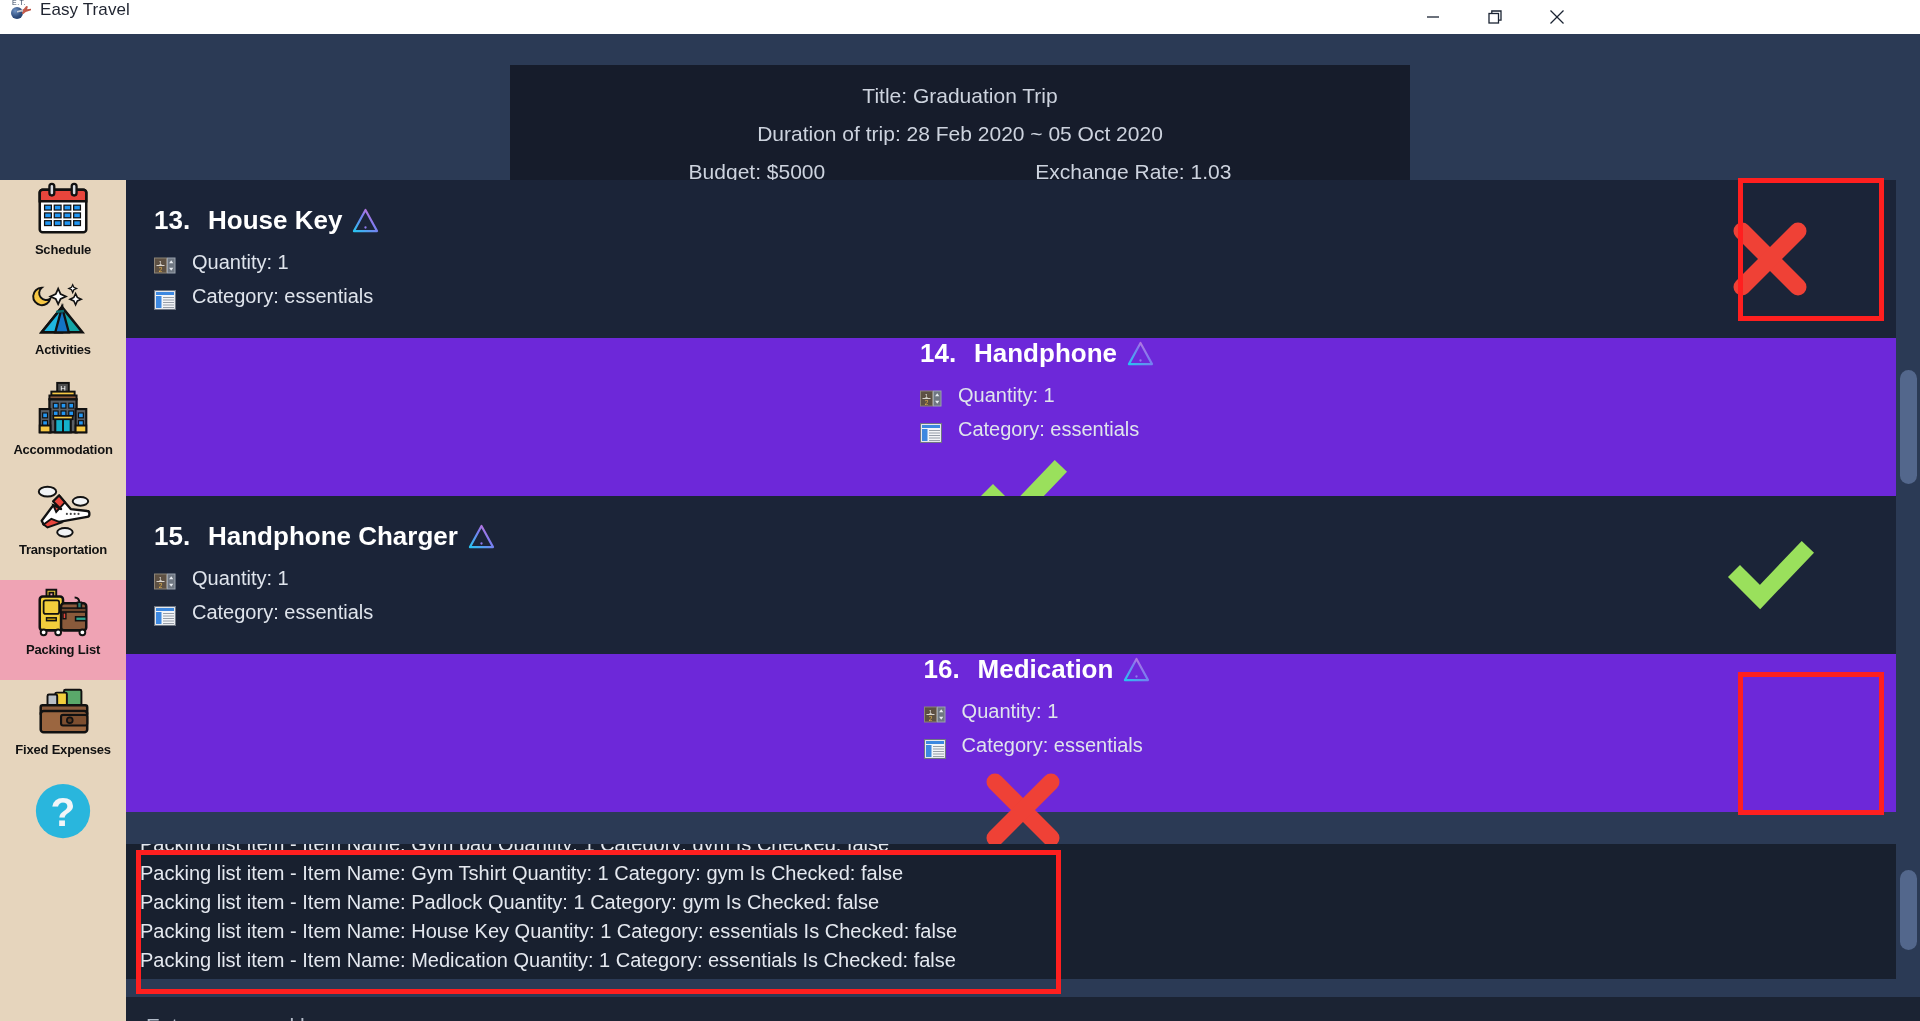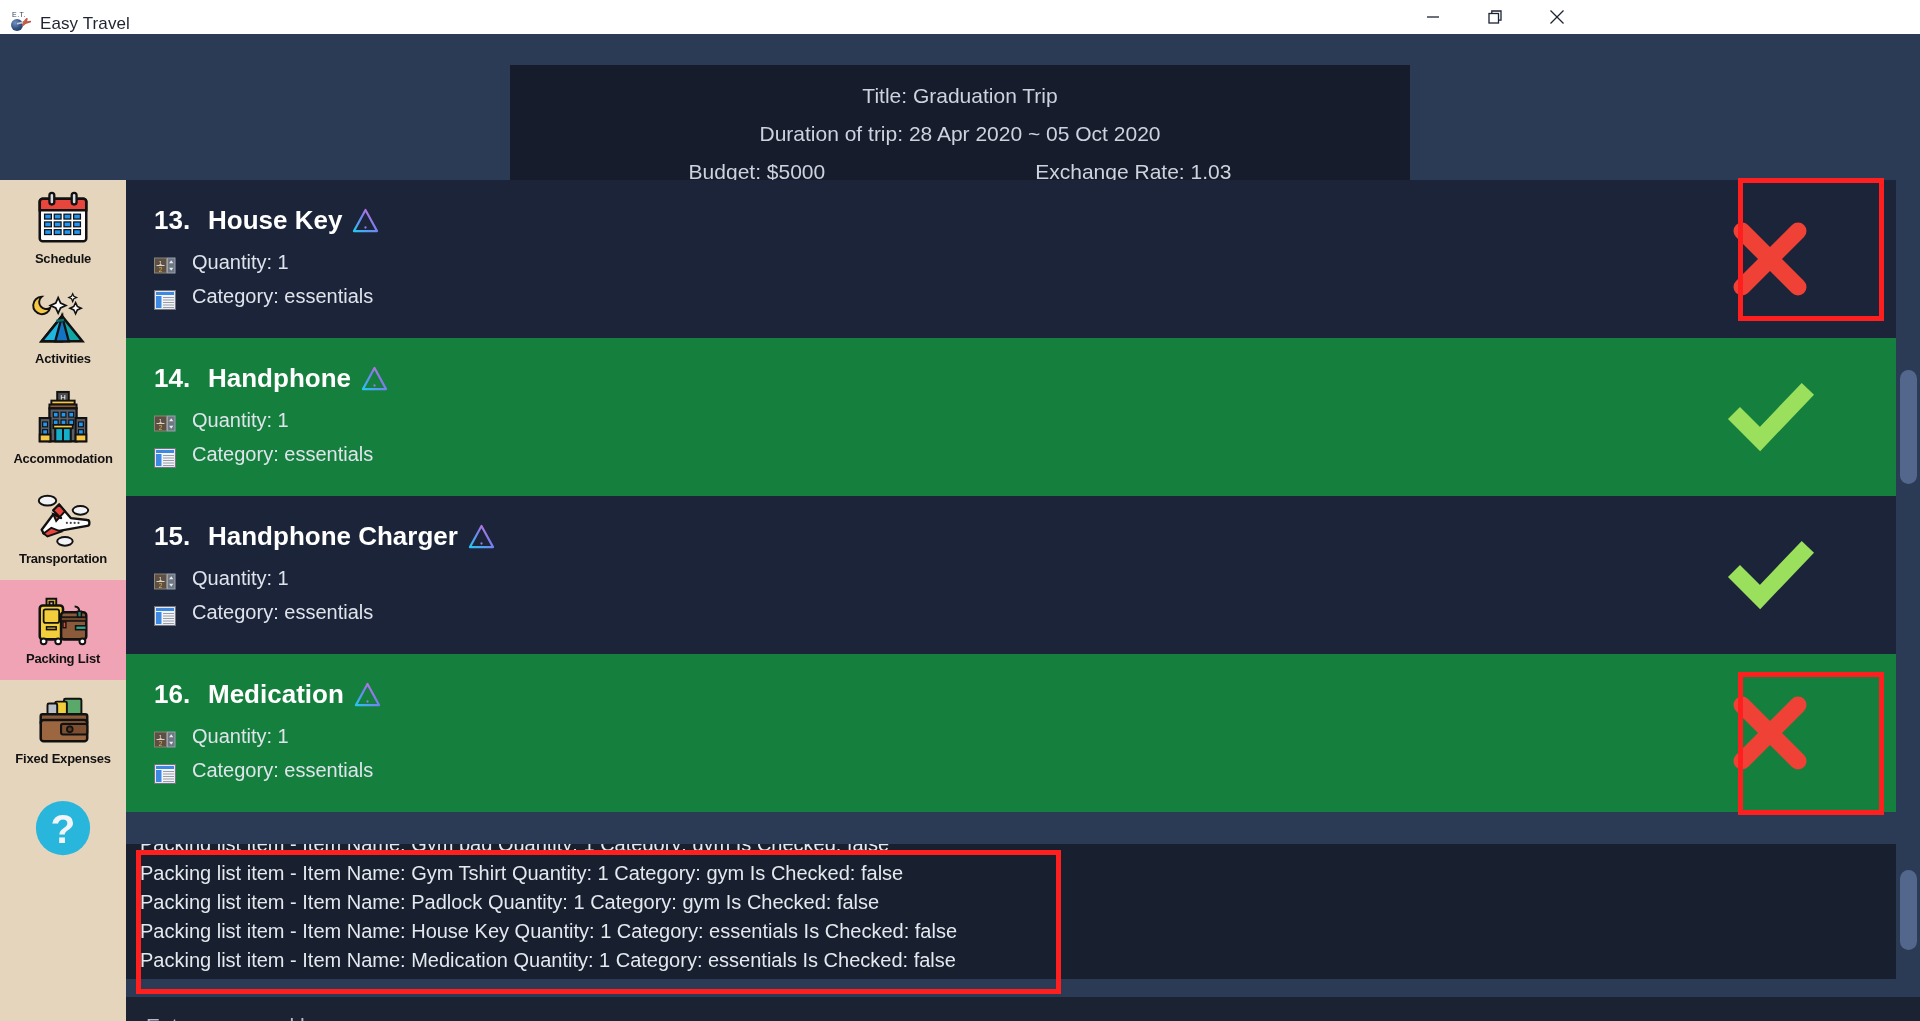--- a/index.html
+++ b/index.html
@@ -7,21 +7,21 @@
     width: 1920px; height: 1021px;
     overflow: hidden;
     background: #ffffff;
     font-family: "Liberation Sans", sans-serif;
   }
 
   
   .titlebar {
     position: absolute; left: 0; top: 0; width: 1588px; height: 34px;
     background: #ffffff;
-    display: flex; align-items: flex-end;
+    display: flex; align-items: flex-start;
   }
   .titlebar-icon {
     width: 22px; height: 22px; margin-left: 10px; margin-right: 8px;
     position: relative; flex: 0 0 auto;
   }
   .titlebar-icon .globe {
     position: absolute; left: 1px; top: 7px; width: 12px; height: 12px;
     border-radius: 50%;
     background: radial-gradient(circle at 35% 32%, #6f93c4 0%, #2f4d7d 55%, #16325c 100%);
   }
@@ -69,21 +69,21 @@
   .trip-row2 { display: flex; justify-content: center; gap: 210px; }
 
   
   .sidebar {
     position: absolute; left: 0; top: 146px; width: 126px; bottom: 0;
     background: #e6d5bd;
     overflow: hidden;
   }
   .side-item {
     width: 126px; height: 100px;
-    display: flex; flex-direction: column; align-items: center; justify-content: center;
+    display: flex; flex-direction: column; align-items: center; justify-content: flex-start;
     padding-bottom: 5px;
     position: relative;
   }
   .side-item.selected { background: #efa3b4; }
   .side-label {
     font-size: 13px; color: #121212; font-weight: 700;
     letter-spacing: -.2px; white-space: nowrap;
     font-family: "Liberation Sans", sans-serif;
   }
   .side-icon { width: 62px; height: 62px; position: relative; }
@@ -92,21 +92,21 @@
   
   .list-area {
     position: absolute; left: 126px; top: 146px; right: 0; height: 784px;
     overflow: hidden;
   }
   .item-row {
     position: relative; height: 158px; width: 100%;
     display: flex; align-items: center;
   }
   .item-row.dark  { background: #1b2438; }
-  .item-row.light { background: #15803d; }
+  .item-row.light { background: #6d28d9; flex-direction: column; }
   .item-main { padding-left: 28px; flex: 1 1 auto; }
   .item-title {
     display: flex; align-items: center; gap: 10px;
     color: #ffffff; font-size: 26px; font-weight: 700;
     margin-bottom: 9px;
   }
   .item-index { min-width: 44px; }
   .warn-icon { width: 27px; height: 25px; display: inline-block; }
   .item-sub {
     display: flex; align-items: center; gap: 16px;
@@ -193,21 +193,21 @@
         <line x1="17.5" y1="4.5" x2="4.5" y2="17.5" stroke="#1b2433" stroke-width="1.3"></line>
       </svg>
     </div>
   </div>
 </div>
 
 <div class="app">
 
   <div class="trip-header">
     <div class="trip-line">Title: Graduation Trip</div>
-    <div class="trip-line">Duration of trip: 28 Apr 2020 ~ 05 Oct 2020</div>
+    <div class="trip-line">Duration of trip: 28 Feb 2020 ~ 05 Oct 2020</div>
     <div class="trip-line trip-row2">
       <span>Budget: $5000</span>
       <span>Exchange Rate: 1.03</span>
     </div>
   </div>
 
   <div class="sidebar">
 
     <div class="side-item">
       <div class="side-icon">

